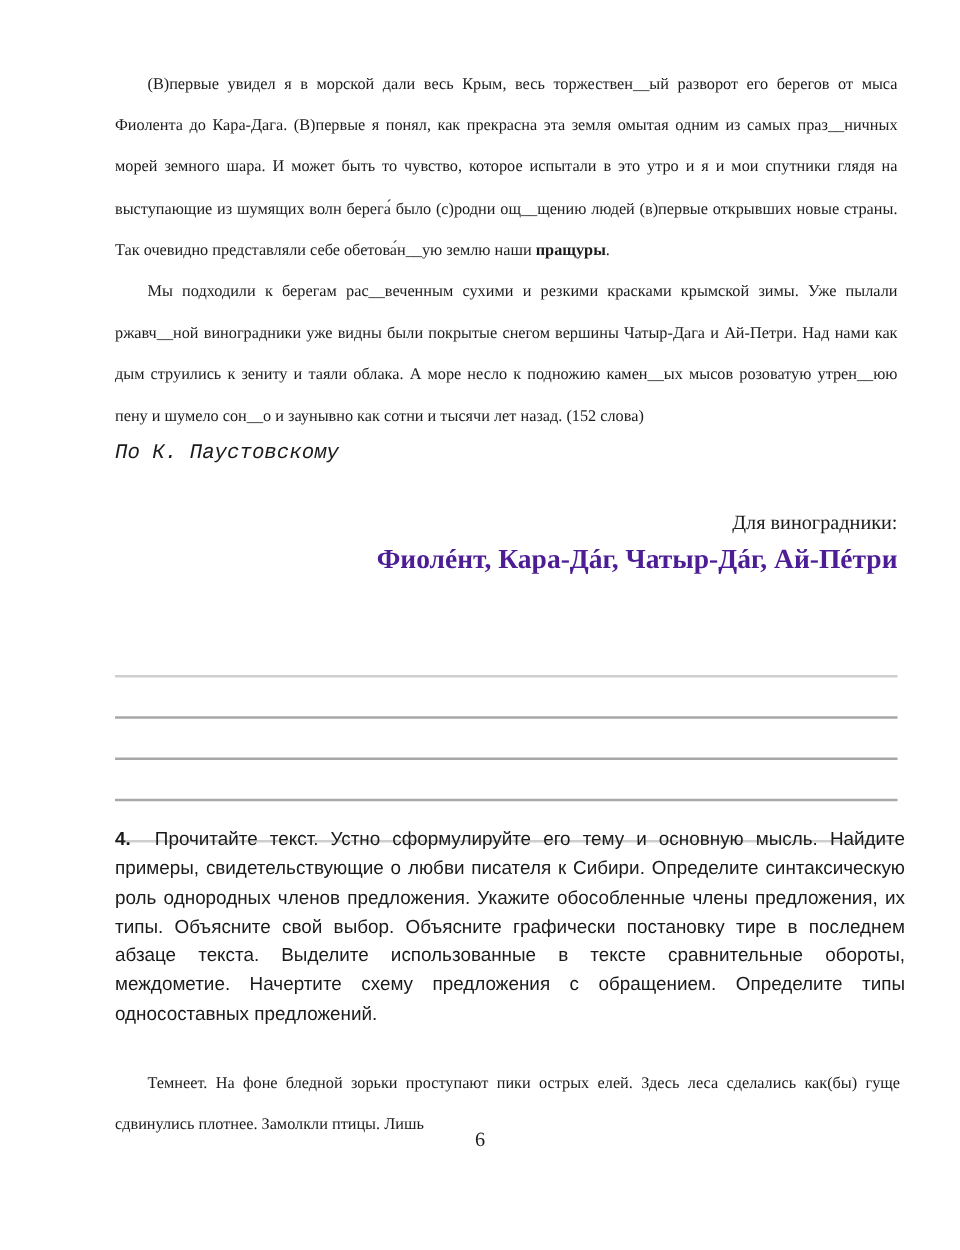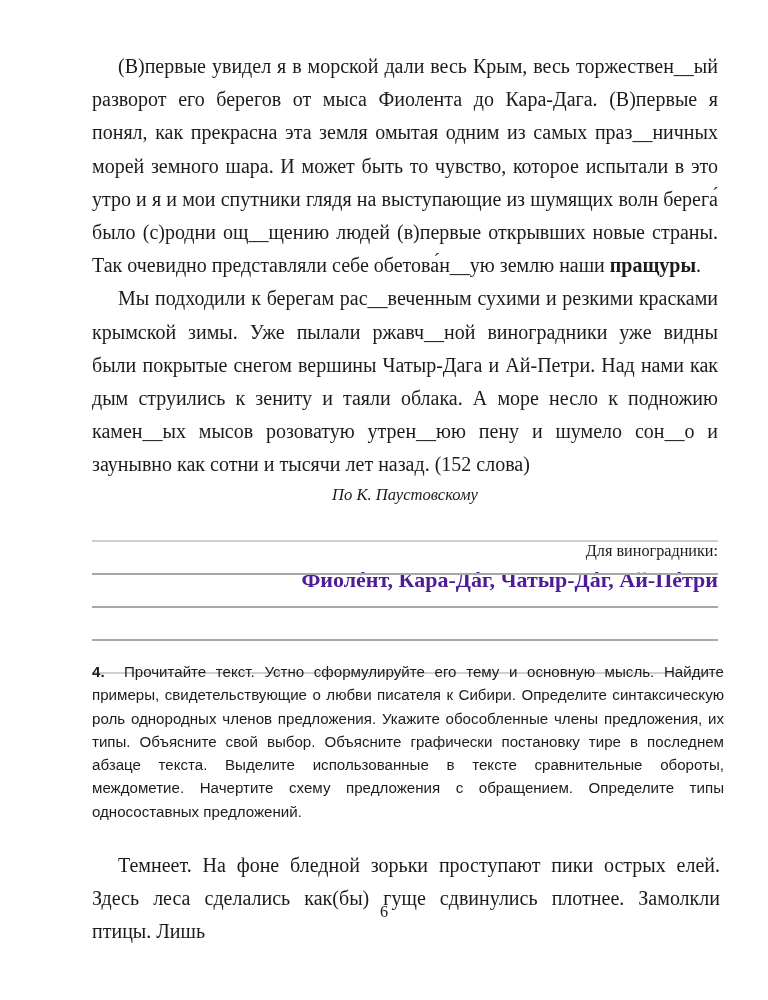--- a/index.html
+++ b/index.html
@@ -18,42 +18,42 @@
   .content {
     position: absolute;
     left: 92px;
     top: 50px;
     width: 626px;
   }
 
   
   .serif-para {
     font-family: "Liberation Serif", "DejaVu Serif", serif;
-    font-size: 20px;
+    font-size: 13px;
     line-height: 33.2px;
     color: #1b1b1b;
     text-align: justify;
     text-align-last: left;
     text-justify: inter-word;
     margin: 0;
     hyphens: manual;
   }
   .serif-para.indent {
     text-indent: 26px;
   }
   .serif-para b {
     font-weight: 700;
   }
   .attribution {
-    font-family: Liberation Serif, serif;
+    font-family: Liberation Mono, monospace;
     font-size: 16.6px;
     line-height: 26px;
     font-style: italic;
     color: #1b1b1b;
-    text-align: center;
+    text-align: left;
     margin: 0;
   }
   .note-label {
     font-family: "Liberation Serif", "DejaVu Serif", serif;
     font-size: 16.2px;
     line-height: 26px;
     color: #1b1b1b;
     text-align: right;
     margin: 30px 0 0 0;
   }

